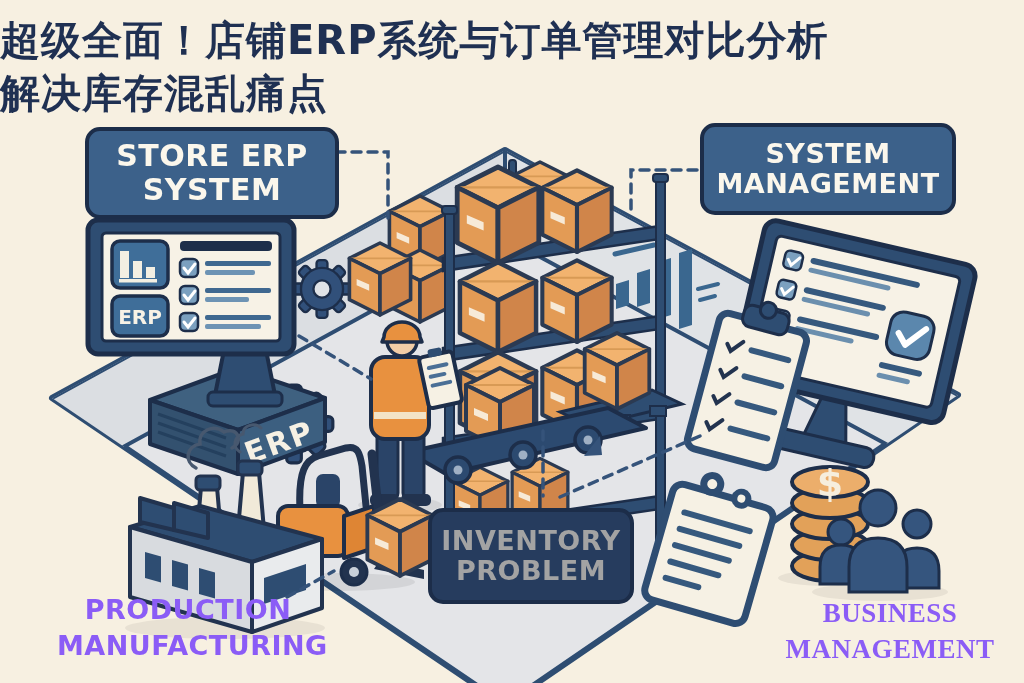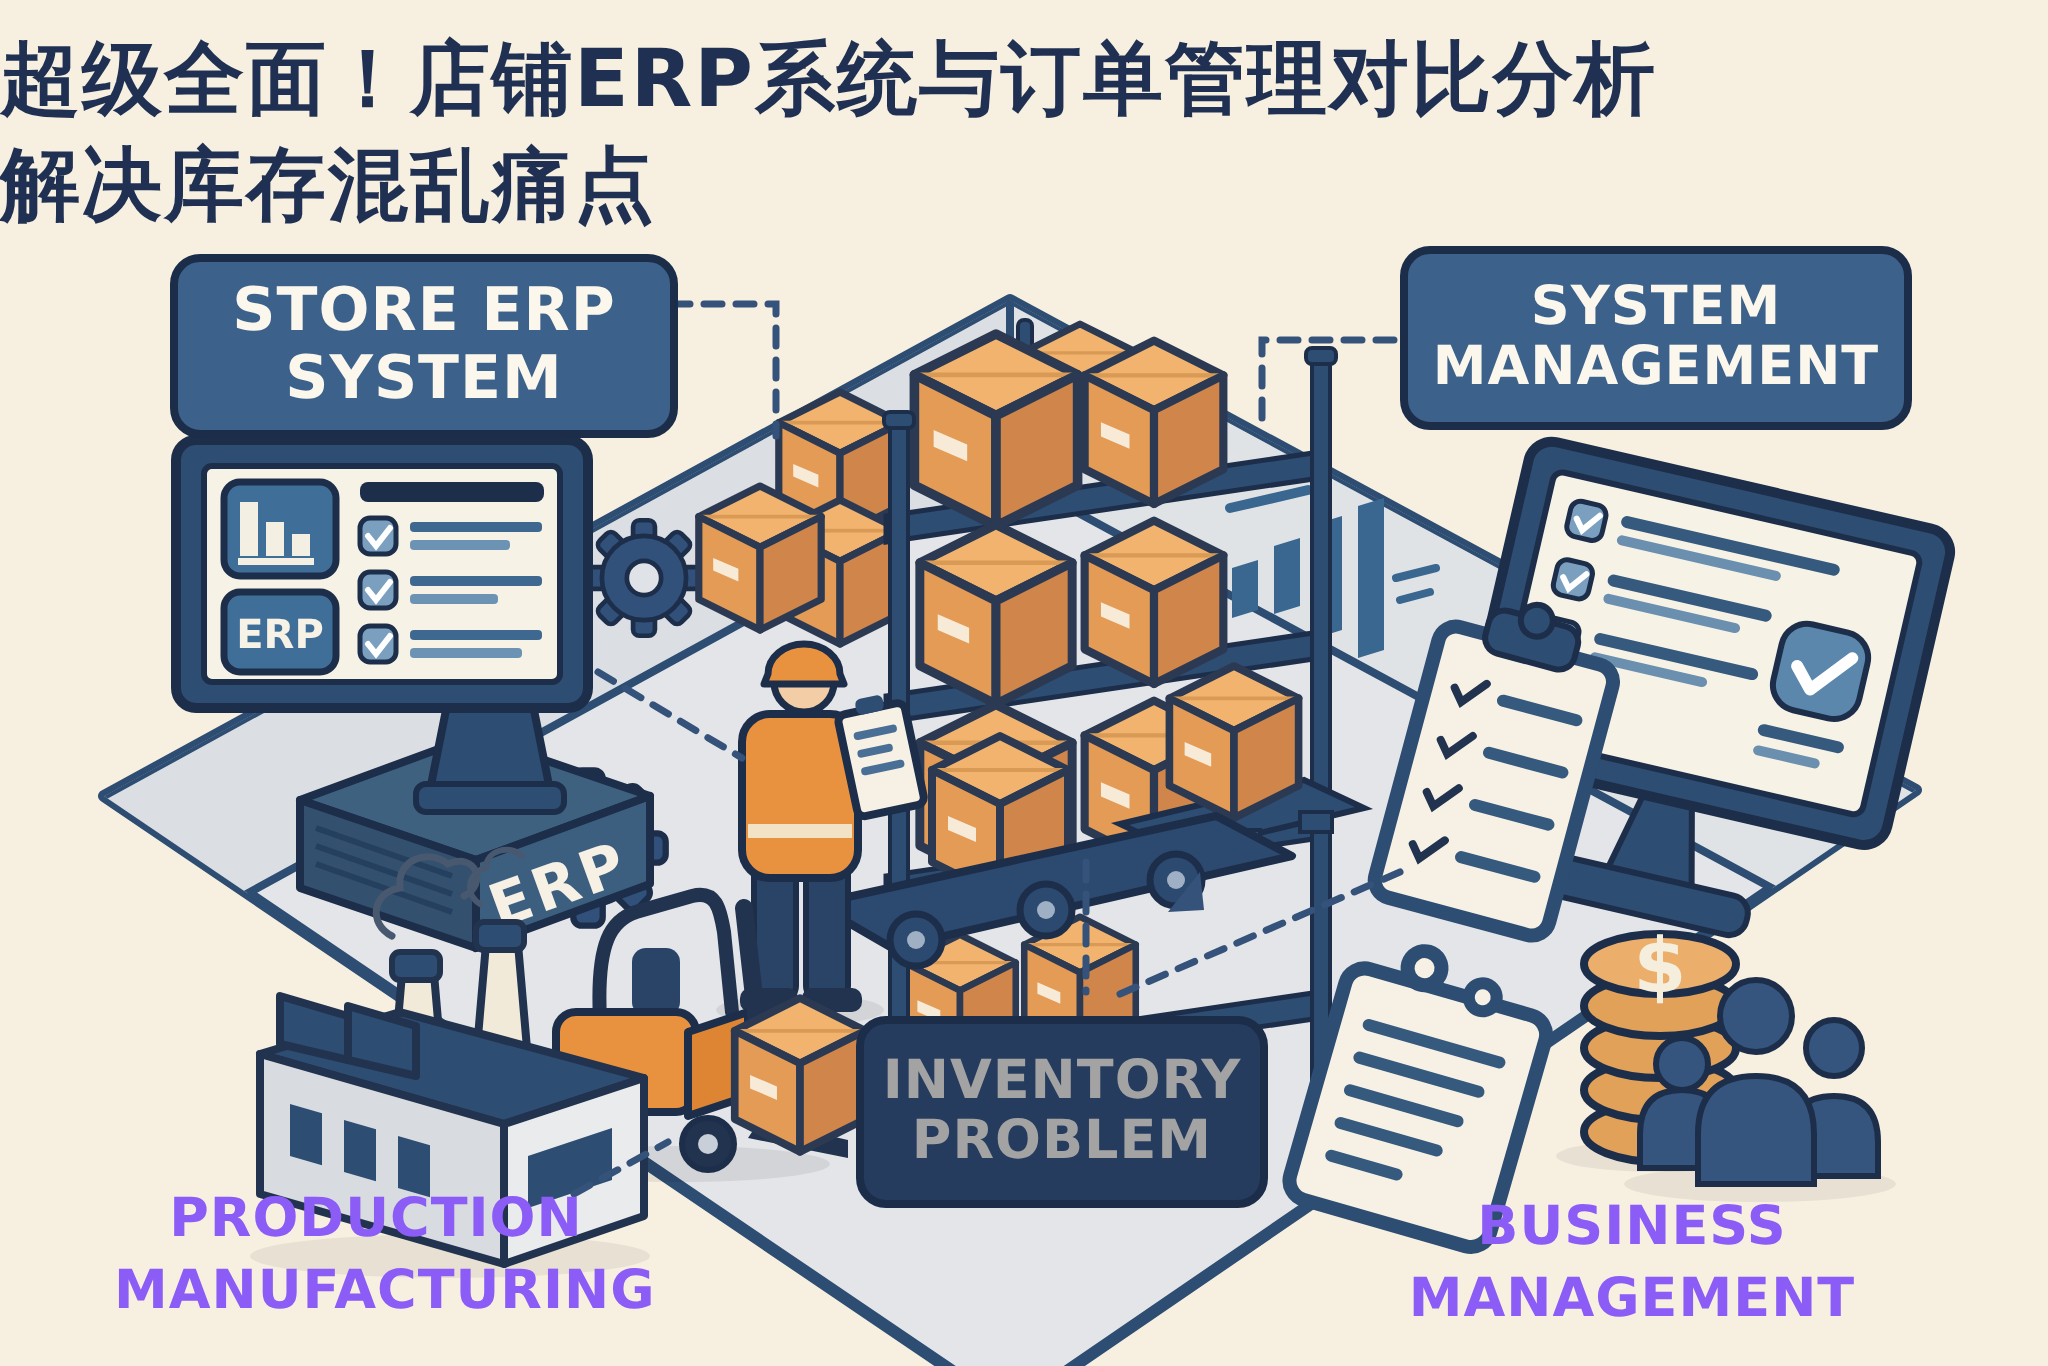--- a/index.html
+++ b/index.html
@@ -12,21 +12,21 @@
         display:flex;flex-direction:column;justify-content:center;text-align:center;
         font-weight:bold;letter-spacing:0.5px;line-height:1.13;}
   .pill.blue{background:#3c618a;color:#fbf7ec;}
   .pill.dark{background:#263c5e;color:#a3a3a3;}
   .pill-store{left:85px;top:127px;width:246px;height:84px;font-size:30px;}
   .pill-order{left:700px;top:123px;width:248px;height:84px;font-size:27px;}
   .pill-inventory{left:428px;top:508px;width:198px;height:88px;font-size:27px;}
   .caption{position:absolute;z-index:20;color:#8b5cf6;font-weight:bold;font-size:27px;
            line-height:1.32;text-align:center;letter-spacing:0.5px;}
   .cap-prod{left:57px;top:592px;width:262px;}
-  .cap-biz{left:690px;top:596px;width:252px;}
+  .cap-biz{left:764px;top:596px;width:252px;font-family:Liberation Serif, serif;}
 </style>
 </head>
 <body>
 
 <div class="canvas">
 
 <svg class="scene" viewBox="0 0 1024 683">
   <defs>
     <clipPath id="floorclip">
           <path d="M52,398 L505,150 L958,395 L505,705 Z"></path>

